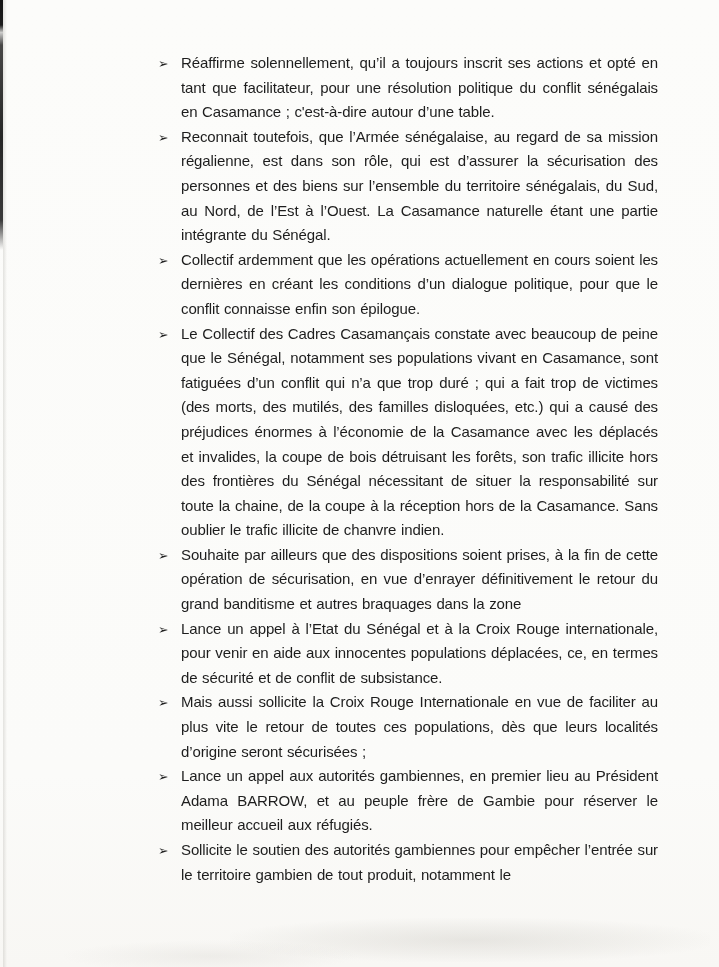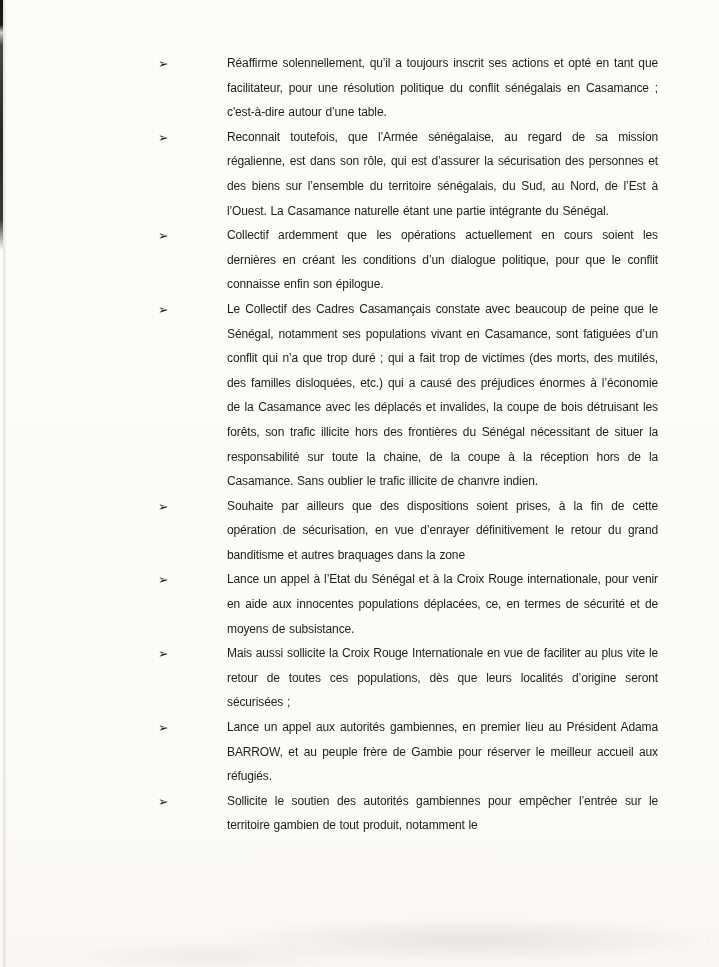--- a/index.html
+++ b/index.html
@@ -58,27 +58,26 @@
     flex: 0 0 23px;
     width: 23px;
     font-family: "DejaVu Sans", sans-serif;
     font-size: 12.5px;
     line-height: 24.6px;
     color: #222;
     transform: translateY(0.5px);
   }
   .bullet-text {
     flex: 1;
-    font-size: 12px;
+    font-size: 15px;
     line-height: 24.6px;
     letter-spacing: -0.12px;
     word-spacing: 0.6px;
     text-align: justify;
     color: #1d1d1d;
-    margin-left: 46px;
   }
 </style>
 </head>
 <body>
 
 <div class="page">
 
   <div class="scan-edge-left"></div>
   <div class="scan-edge-left-soft"></div>
 
@@ -104,21 +103,21 @@
       <p class="bullet-text">Le Collectif des Cadres Casamançais constate avec beaucoup de peine que le Sénégal, notamment ses populations vivant en Casamance, sont fatiguées d’un conflit qui n’a que trop duré ; qui a fait trop de victimes (des morts, des mutilés, des familles disloquées, etc.)  qui a causé des préjudices énormes à l’économie de la Casamance avec les déplacés et invalides, la  coupe de bois détruisant les  forêts, son trafic illicite hors des frontières du Sénégal nécessitant de situer la responsabilité sur toute la chaine, de la coupe à la réception hors de la Casamance. Sans oublier le trafic illicite  de chanvre indien.</p>
     </div>
 
     <div class="bullet-item">
       <span class="arrow">➢</span>
       <p class="bullet-text">Souhaite par ailleurs que des dispositions soient prises, à la fin de cette opération de sécurisation, en vue d’enrayer définitivement  le retour du grand banditisme et autres braquages dans la zone</p>
     </div>
 
     <div class="bullet-item">
       <span class="arrow">➢</span>
-      <p class="bullet-text">Lance un appel à l’Etat du Sénégal et à la Croix Rouge internationale, pour venir en aide aux innocentes populations déplacées, ce, en termes de sécurité et de moyens de subsistance.</p>
+      <p class="bullet-text">Lance un appel à l’Etat du Sénégal et à la Croix Rouge internationale, pour venir en aide aux innocentes populations déplacées, ce, en termes de sécurité et de conflit de subsistance.</p>
     </div>
 
     <div class="bullet-item">
       <span class="arrow">➢</span>
       <p class="bullet-text">Mais aussi sollicite la Croix Rouge Internationale en vue de faciliter au plus  vite le retour de toutes ces populations, dès que leurs localités d’origine seront sécurisées ;</p>
     </div>
 
     <div class="bullet-item">
       <span class="arrow">➢</span>
       <p class="bullet-text">Lance un appel aux autorités gambiennes, en premier lieu au Président Adama BARROW, et au peuple frère de Gambie pour réserver le meilleur accueil aux réfugiés.</p>

